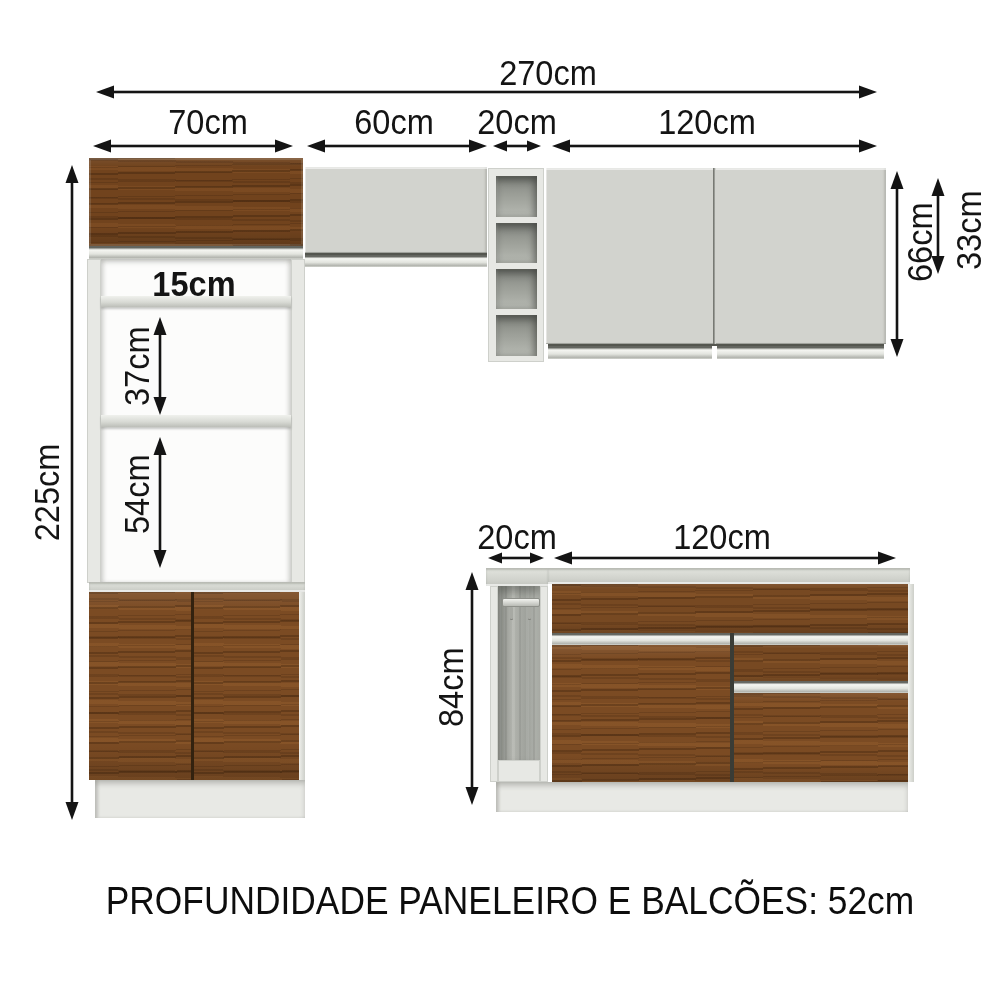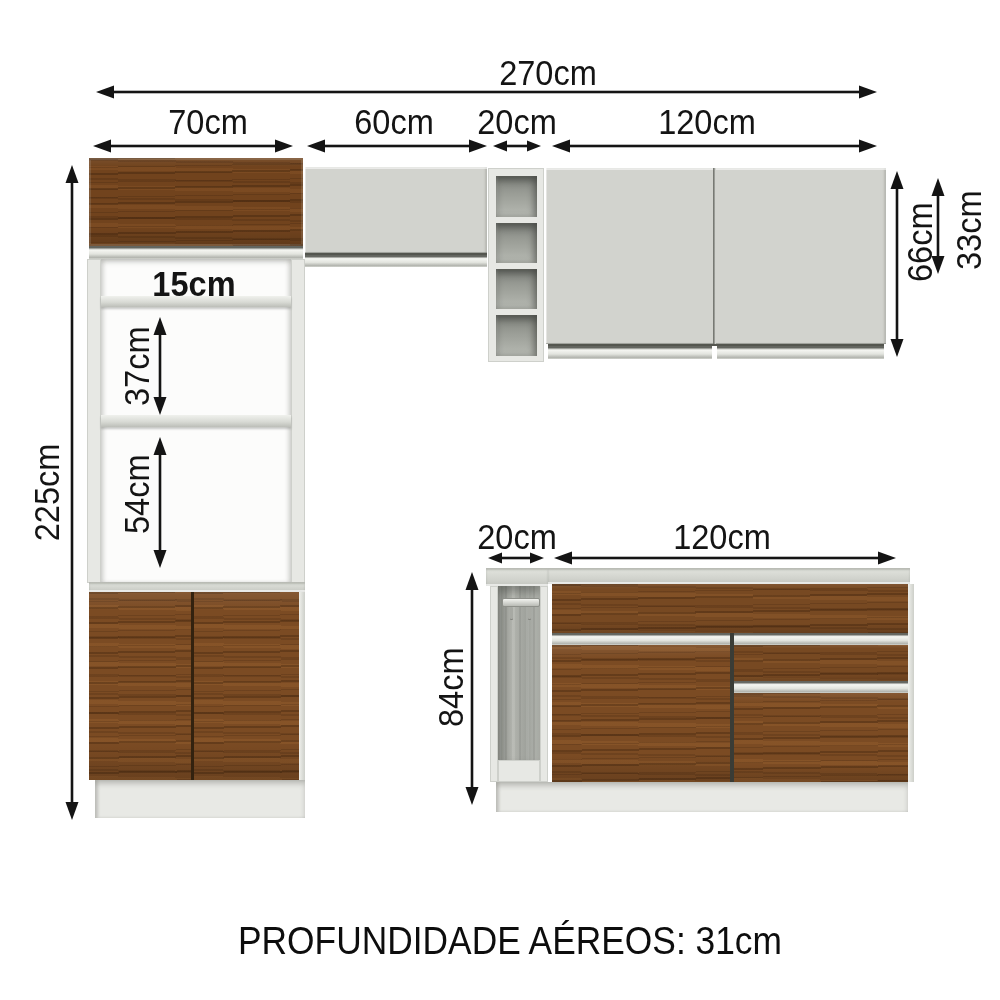--- a/index.html
+++ b/index.html
@@ -209,15 +209,15 @@
   <div class="dimv" style="left:834px;top:220px;">
       <span class="cond">66cm</span>
     </div>
   <div class="dimv" style="left:883px;top:208px;">
       <span class="cond">33cm</span>
     </div>
   <div class="dimv" style="left:365px;top:665px;">
       <span class="cond">84cm</span>
     </div>
 
-  <div class="footline" style="top:941px;"><span class="cond">PROFUNDIDADE AÉREOS: 31cm</span></div>
+  <div class="footline" style="top:901px;"><span class="cond">PROFUNDIDADE PANELEIRO E BALCÕES: 52cm</span></div>
 
 </div>
 
 </body></html>

